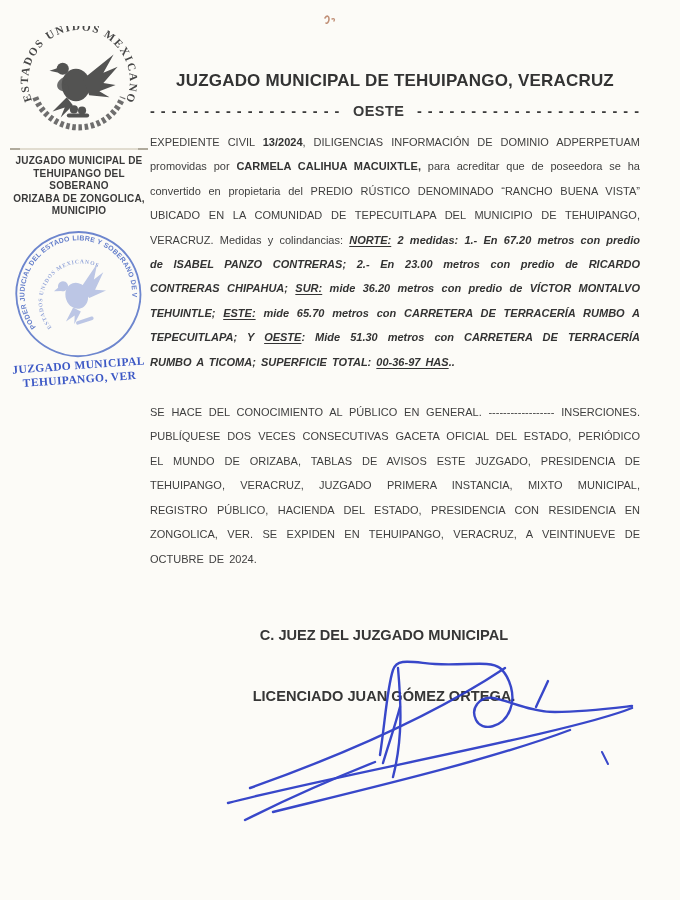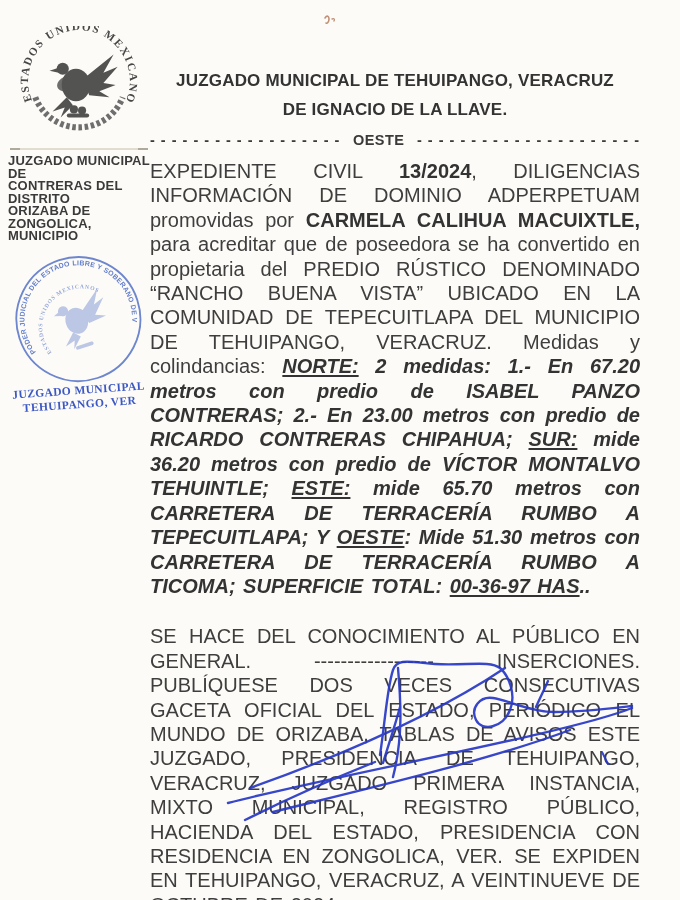--- a/index.html
+++ b/index.html
@@ -13,35 +13,35 @@
     overflow: hidden;
   }
   
   .letterhead { position:absolute; left:8px; top:26px; width:142px; }
   .seal-wrap { width:122px; margin:0 auto; }
   .lh-divider {
     margin: 4px 2px 5px 2px; height: 2px;
     background: linear-gradient(to right,#968f7e 0 10px,#d8d2c3 10px calc(100% - 10px),#968f7e calc(100% - 10px));
     opacity:.75;
   }
-  .org-lines { font-size:13px; font-weight:700; line-height:12.5px; color:#3a3a3a; letter-spacing:.2px; }
+  .org-lines { text-align:center; font-size:10px; font-weight:700; line-height:12.5px; color:#3a3a3a; letter-spacing:.2px; }
   .stamp-wrap { width:132px; margin:10px auto 0 auto; transform: rotate(-18deg); opacity:.92; }
   .stamp-caption { margin-top:-6px; text-align:center; transform:rotate(-4deg);
     font-family:"Liberation Serif", serif; font-weight:700; font-size:11.5px; line-height:14px;
     letter-spacing:.4px; }
   
   .main { position:absolute; left:150px; top:6px; width:490px;margin-top:10px; }
   .title { text-align:center; font-weight:700; font-size:17px; letter-spacing:.2px; color:#333; }
   .title-1 { margin-top:55px; }
   .title-2 { margin-top:9px; }
   .edicto-row { margin-top:12px; display:flex; justify-content:space-between; align-items:center;
     font-weight:700; font-size:14.5px; color:#3a3a3a; white-space:nowrap; }
   .edicto-row .dashes { letter-spacing:1px; overflow:hidden; }
   .edicto-row .label { padding:0 4px; letter-spacing:.5px; }
-  .para { margin:0; text-align:justify; font-size:20px; line-height:24.4px; word-spacing:2px; color:#3e3e3e; }
+  .para { margin:0; text-align:justify; font-size:11px; line-height:24.4px; word-spacing:2px; color:#3e3e3e; }
   .para-1 { margin-top:11px; }
   .para-2 { margin-top:26px; }
   .b { font-weight:700; color:#333; }
   .i { font-style:italic; }
   .u { text-decoration:underline; text-underline-offset:2px; }
   
   .sig-block { margin-top:56px; text-align:center; padding-right:22px; }
   .sig-title { font-weight:700; font-size:14.6px; color:#363636; }
   .sig-name  { margin-top:45px; font-weight:700; font-size:14.6px; color:#363636; }
   .sig-ink { position:absolute; left:190px; top:648px; width:460px; height:185px; pointer-events:none; }
@@ -81,21 +81,21 @@
           <circle cx="55" cy="82" r="4"></circle>
             <circle cx="63" cy="83" r="4"></circle>
         </g>
       </svg>
     </div>
 
     <div class="lh-divider"></div>
 
     <div class="org-lines">
       <div>JUZGADO MUNICIPAL DE</div>
-      <div>CONTRERAS DEL DISTRITO</div>
+      <div>TEHUIPANGO DEL SOBERANO</div>
       <div>ORIZABA DE ZONGOLICA,</div>
       <div>MUNICIPIO</div>
     </div>
 
     <div class="stamp-wrap">
       <svg viewBox="0 0 130 130" width="132" height="132">
         <defs>
           <path id="stampArc" d="M 15.2 83.1 A 53 53 0 1 1 114.8 83.1" fill="none"></path>
           <path id="stampInnerArc" d="M 30 88 A 38 38 0 1 1 100 88" fill="none"></path>
         </defs>
@@ -119,21 +119,20 @@
 
     <div class="stamp-caption" style="color:#3c58c5;">
       <div>JUZGADO MUNICIPAL</div>
       <div>TEHUIPANGO, VER</div>
     </div>
   </aside>
 
   <main class="main">
 
     <div class="title title-1">JUZGADO MUNICIPAL DE TEHUIPANGO, VERACRUZ</div>
-    <div class="title title-2">DE IGNACIO DE LA LLAVE.</div>
 
     <div class="edicto-row">
       <span class="dashes">- - - - - - - - - - - - - - - - - -</span>
       <span class="label">OESTE</span>
       <span class="dashes">- - - - - - - - - - - - - - - - - - - - -</span>
     </div>
 
     <p class="para para-1"><span>EXPEDIENTE CIVIL </span><span class="b">13/2024</span><span>, DILIGENCIAS INFORMACIÓN DE DOMINIO ADPERPETUAM promovidas por </span><span class="b">CARMELA CALIHUA MACUIXTLE,</span><span> para acreditar que de poseedora se ha convertido en propietaria del PREDIO RÚSTICO DENOMINADO “RANCHO BUENA VISTA” UBICADO EN LA COMUNIDAD DE TEPECUITLAPA DEL MUNICIPIO DE TEHUIPANGO, VERACRUZ. Medidas y colindancias: </span><span class="b i u">NORTE:</span><span class="b i"> 2 medidas: 1.- En 67.20 metros con predio de ISABEL PANZO CONTRERAS; 2.- En 23.00 metros con predio de RICARDO CONTRERAS CHIPAHUA; </span><span class="b i u">SUR:</span><span class="b i"> mide 36.20 metros con predio de VÍCTOR MONTALVO TEHUINTLE; </span><span class="b i u">ESTE:</span><span class="b i"> mide 65.70 metros con CARRETERA DE TERRACERÍA RUMBO A TEPECUITLAPA; Y </span><span class="b i u">OESTE</span><span class="b i">: Mide 51.30 metros con CARRETERA DE TERRACERÍA RUMBO A TICOMA; SUPERFICIE TOTAL: </span><span class="b i u">00-36-97 HAS</span><span class="b i">..</span></p>
 
     <p class="para para-2"><span>SE HACE DEL CONOCIMIENTO AL PÚBLICO EN GENERAL. ------------------ INSERCIONES. PUBLÍQUESE DOS VECES CONSECUTIVAS GACETA OFICIAL DEL ESTADO, PERIÓDICO EL MUNDO DE ORIZABA, TABLAS DE AVISOS ESTE JUZGADO, PRESIDENCIA DE TEHUIPANGO, VERACRUZ, JUZGADO PRIMERA INSTANCIA, MIXTO MUNICIPAL, REGISTRO PÚBLICO, HACIENDA DEL ESTADO, PRESIDENCIA CON RESIDENCIA EN ZONGOLICA, VER. SE EXPIDEN EN TEHUIPANGO, VERACRUZ, A VEINTINUEVE DE OCTUBRE DE 2024.</span></p>

